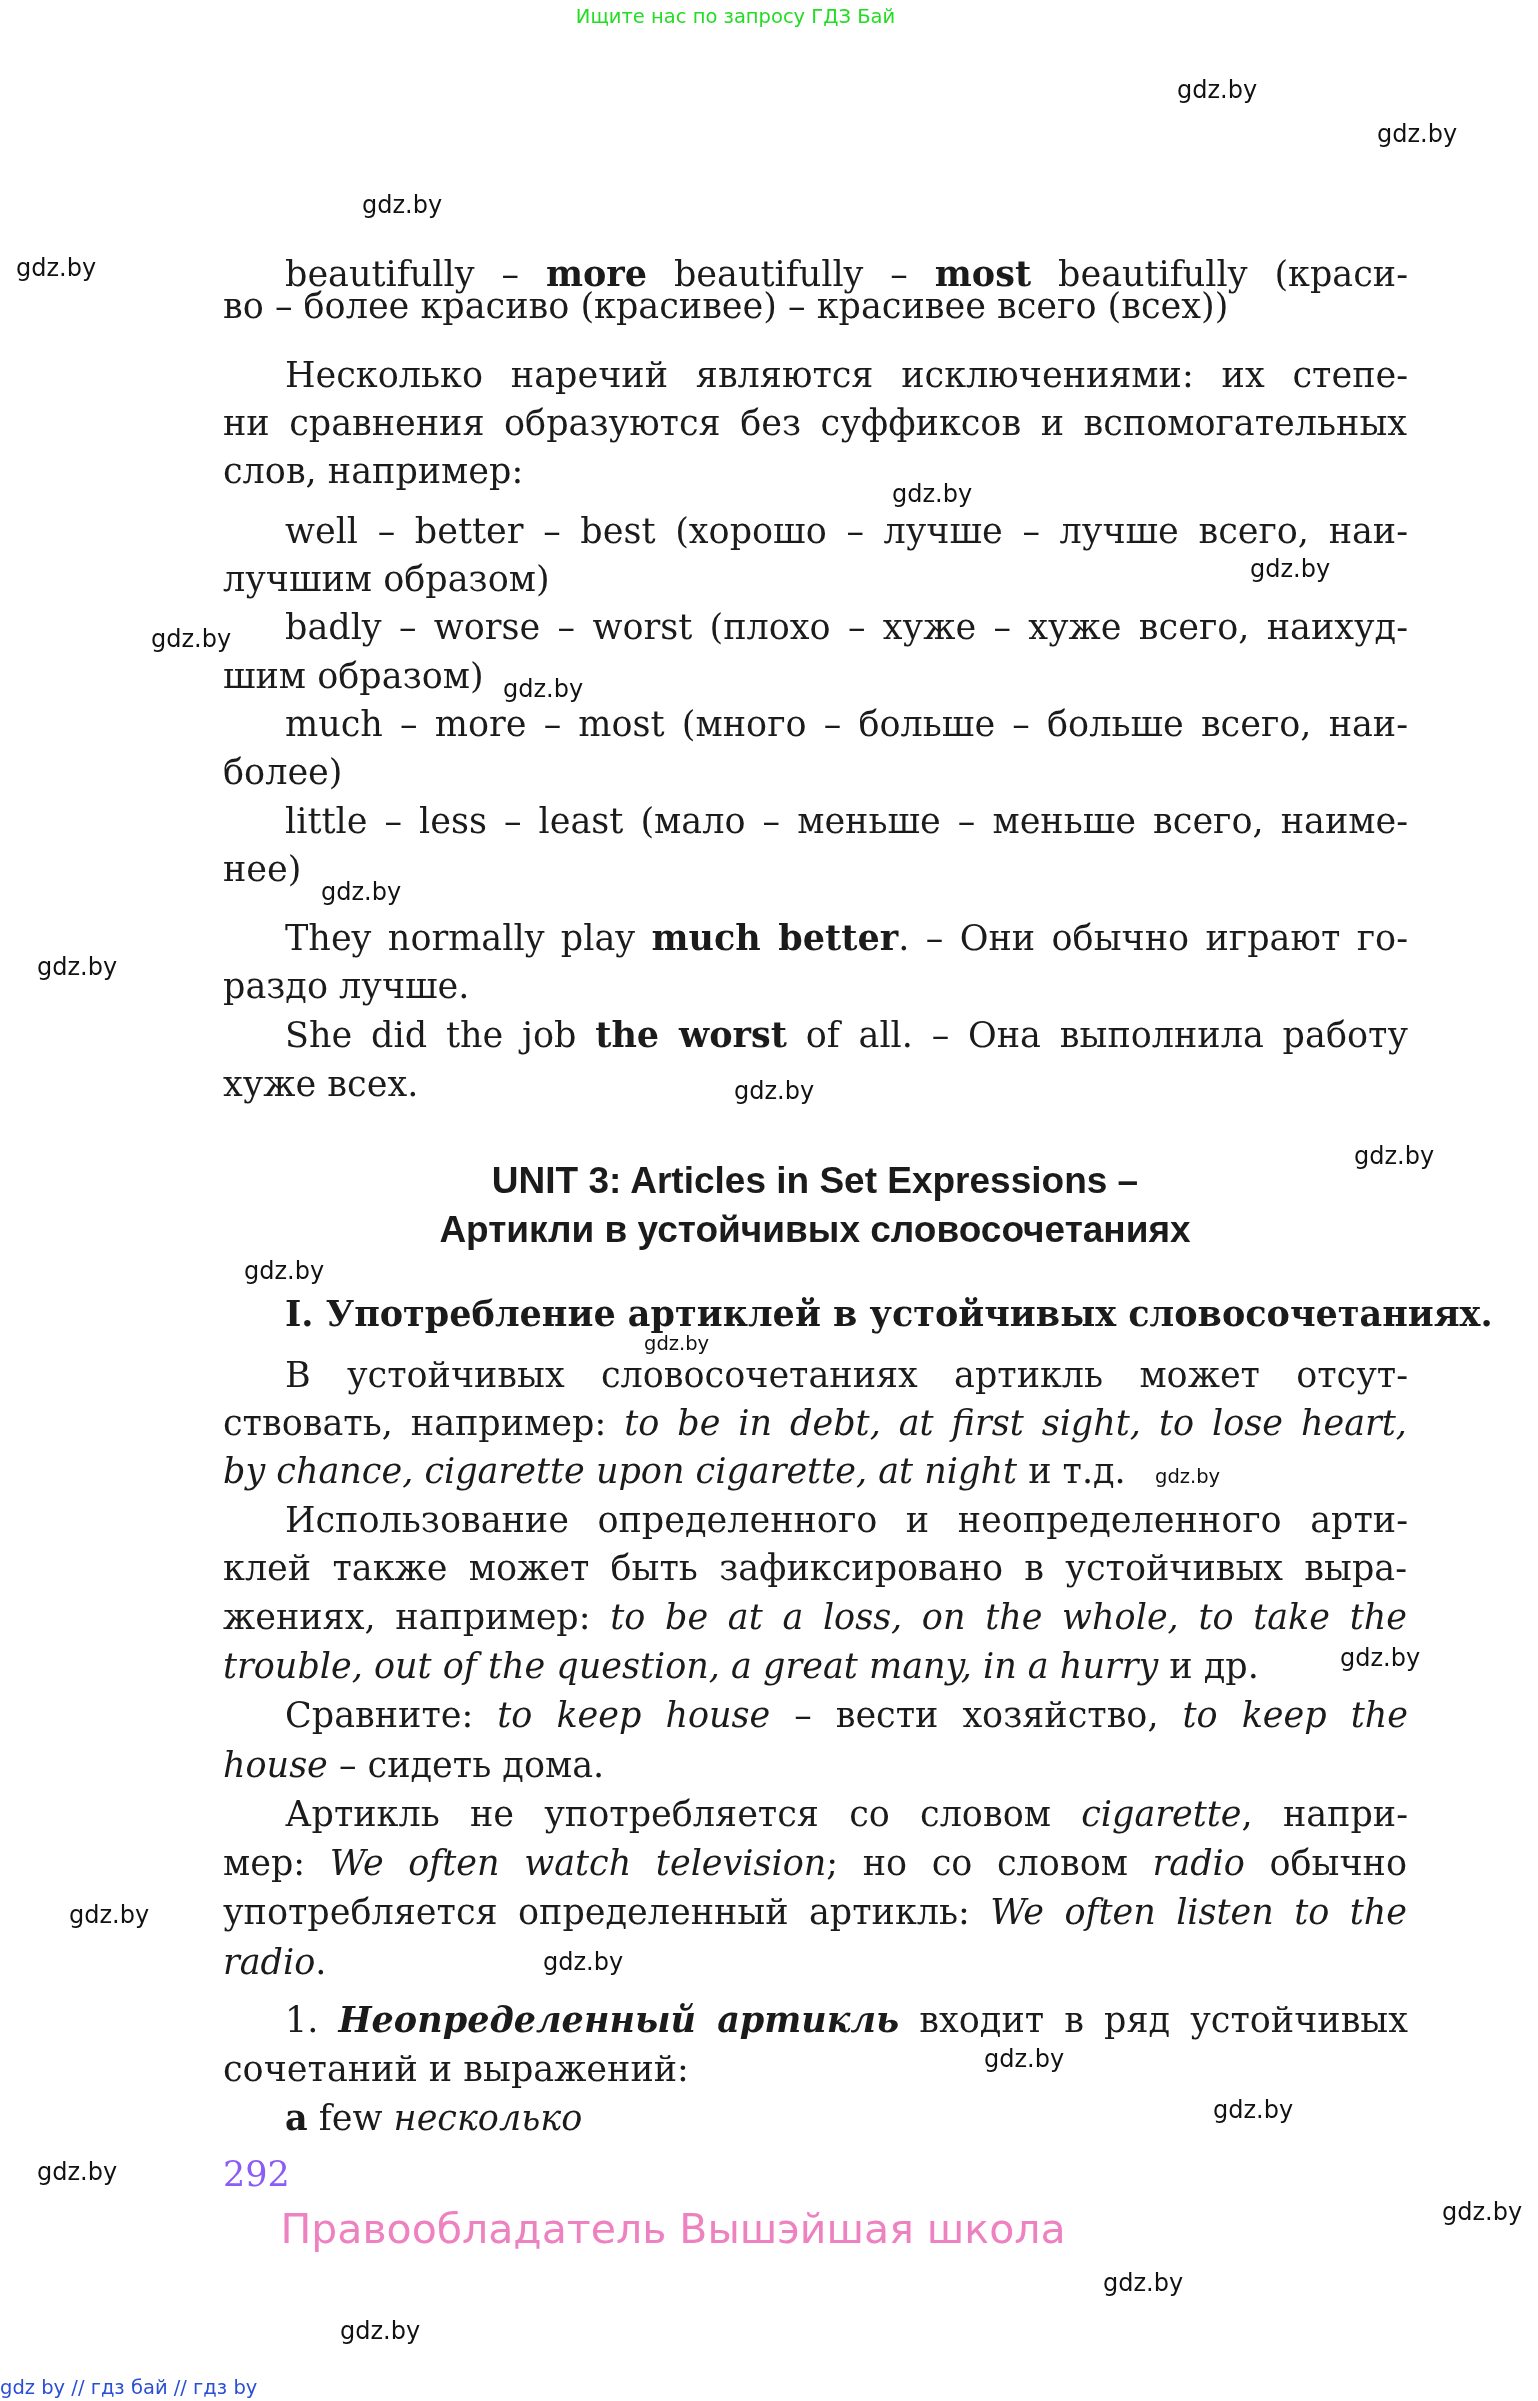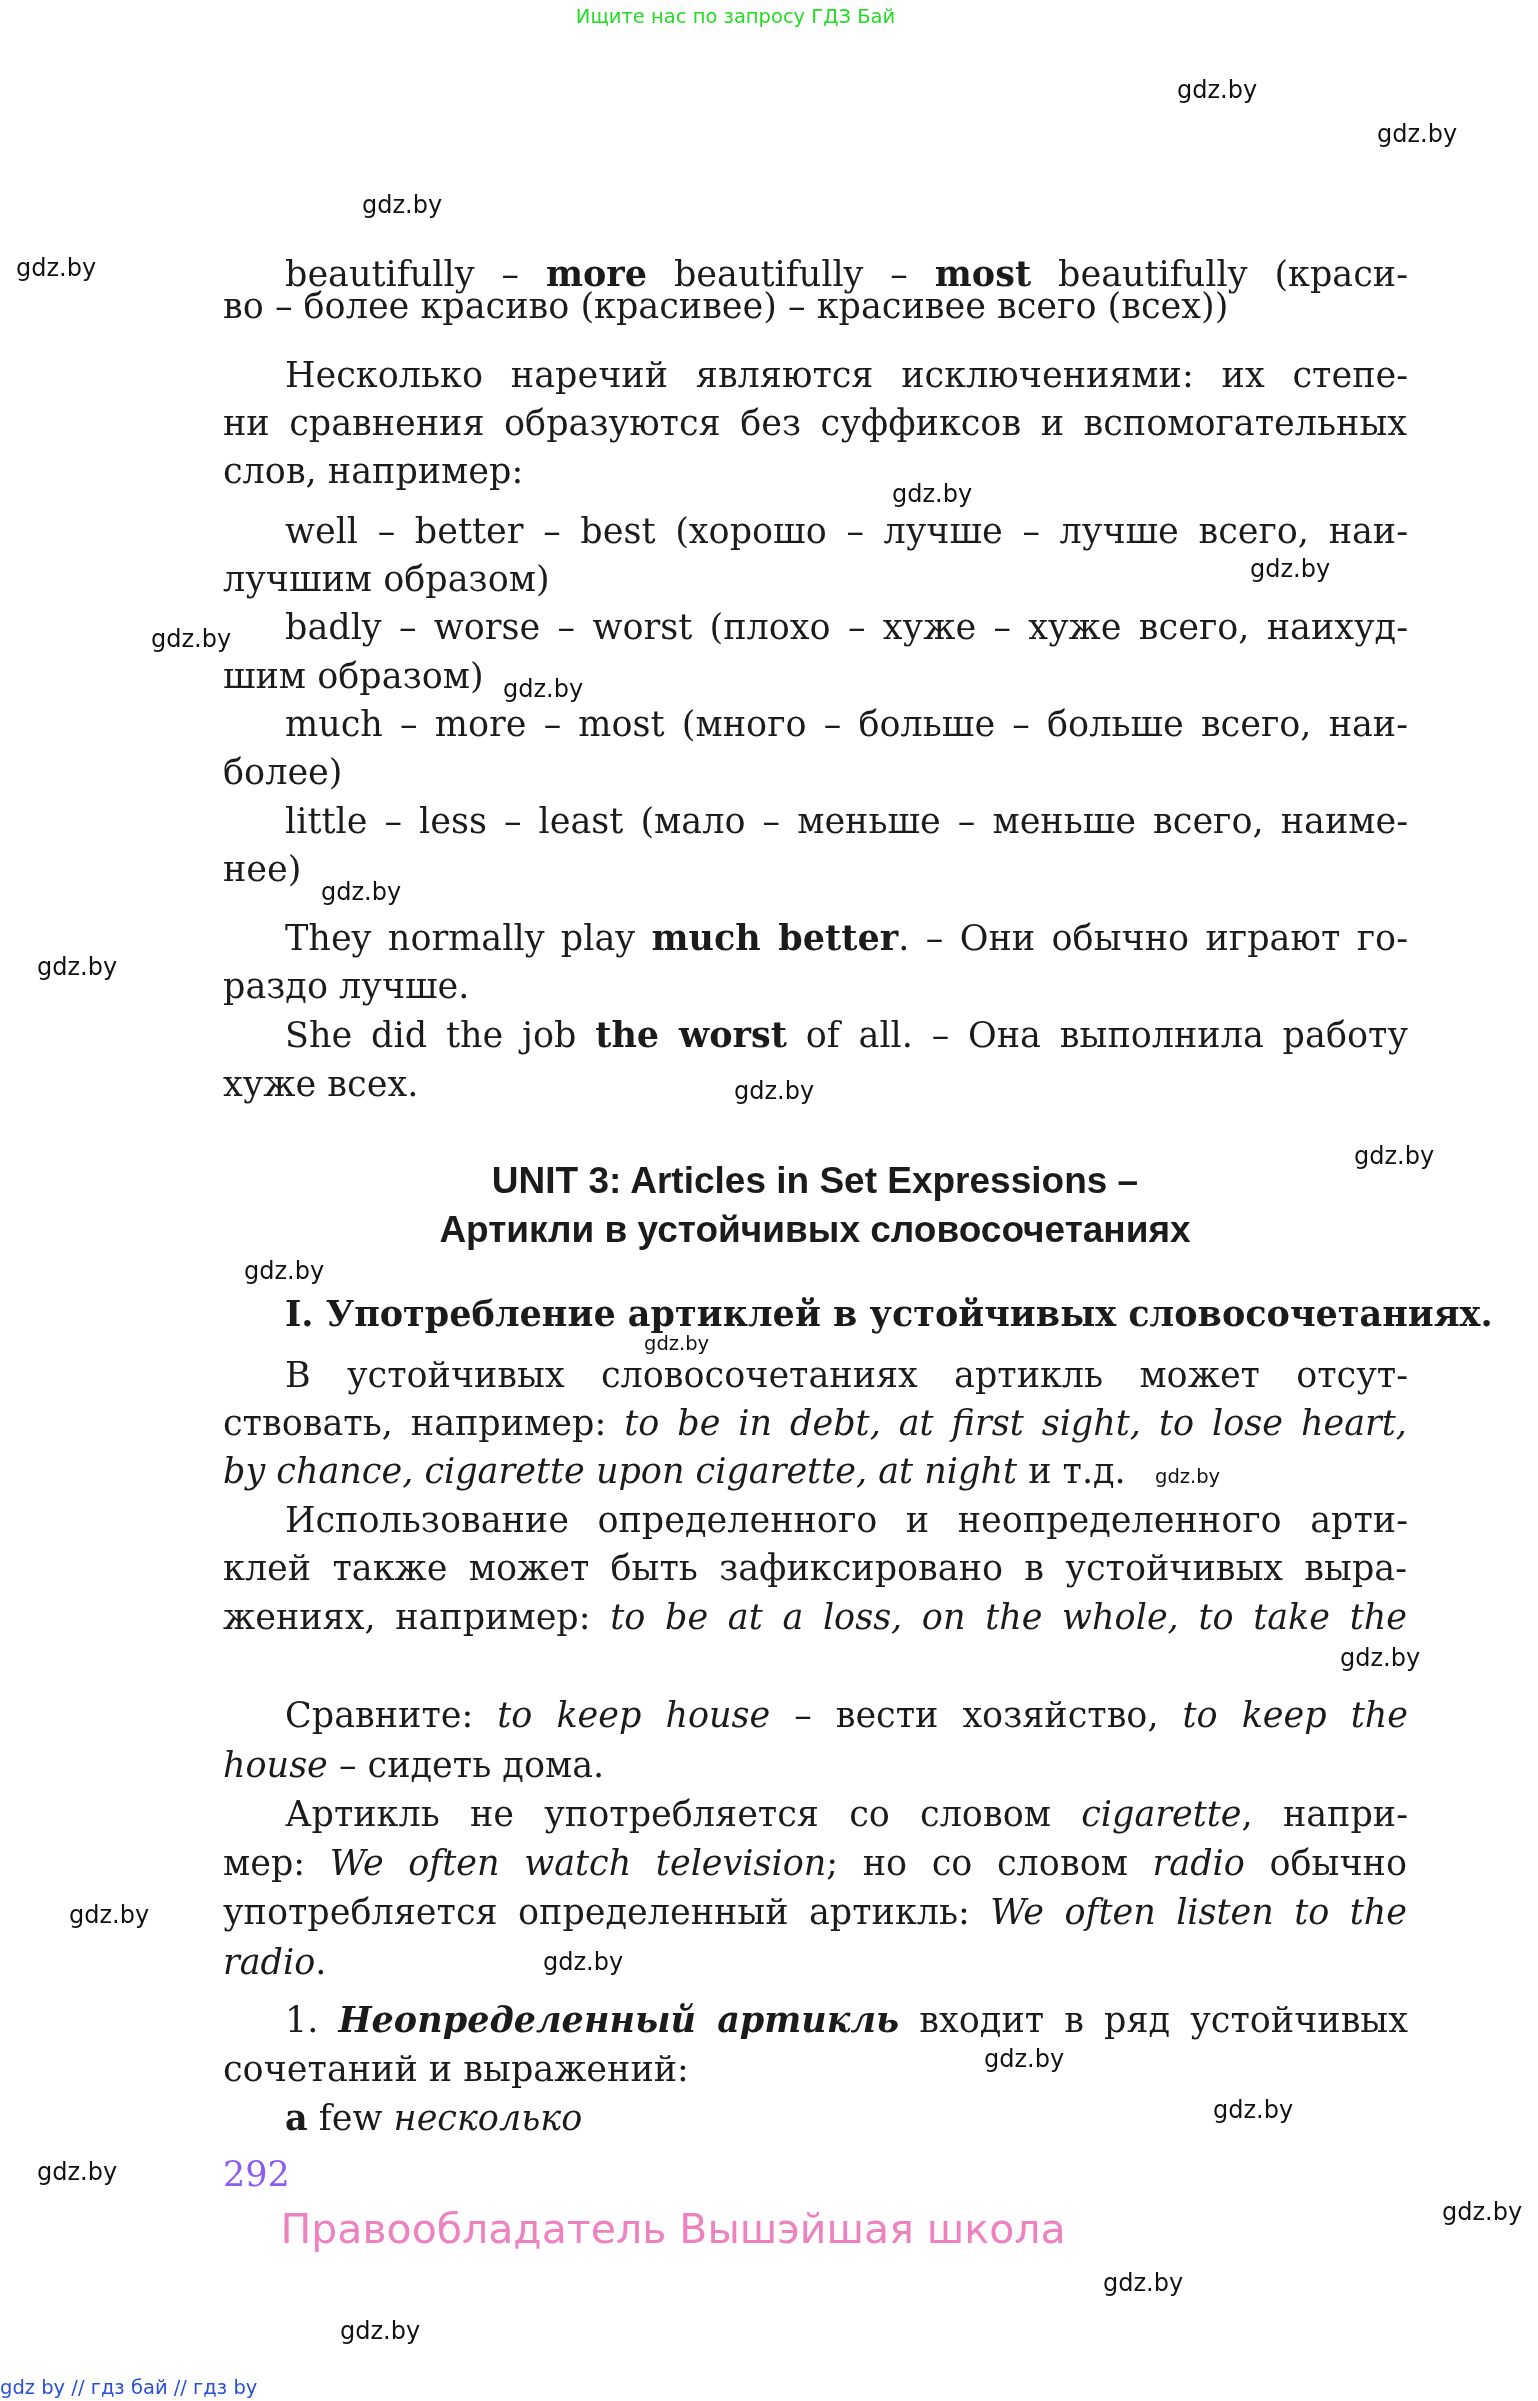--- a/index.html
+++ b/index.html
@@ -86,20 +86,21 @@
 
   <div class="line indent b" style="top:1292px;width:1135px">I. Употребление артиклей в устойчивых словосочетаниях.</div>
 
   <div class="line indent just" style="top:1353px">В устойчивых словосочетаниях артикль может отсут-</div>
   <div class="line just" style="top:1401px"><span>ствовать, например: </span><span class="i">to be in debt, at first sight, to lose heart,</span></div>
   <div class="line" style="top:1449px"><span class="i">by chance, cigarette upon cigarette, at night</span><span> и т.д.</span></div>
 
   <div class="line indent just" style="top:1498px">Использование определенного и неопределенного арти-</div>
   <div class="line just" style="top:1546px">клей также может быть зафиксировано в устойчивых выра-</div>
   <div class="line just" style="top:1595px"><span>жениях, например: </span><span class="i">to be at a loss, on the whole, to take the</span></div>
+  <div class="line" style="top:1644px"><span class="i">trouble, out of the question, a great many, in a hurry</span><span> и др.</span></div>
 
   <div class="line indent just" style="top:1693px"><span>Сравните: </span><span class="i">to keep house</span><span> – вести хозяйство, </span><span class="i">to keep the</span></div>
   <div class="line" style="top:1743px"><span class="i">house</span><span> – сидеть дома.</span></div>
 
   <div class="line indent just" style="top:1792px"><span>Артикль не употребляется со словом </span><span class="i">cigarette</span><span>, напри-</span></div>
   <div class="line just" style="top:1841px"><span>мер: </span><span class="i">We often watch television</span><span>; но со словом </span><span class="i">radio</span><span> обычно</span></div>
   <div class="line just" style="top:1890px"><span>употребляется определенный артикль: </span><span class="i">We often listen to the</span></div>
   <div class="line" style="top:1940px"><span class="i">radio</span><span>.</span></div>
 
   <div class="line indent just" style="top:1998px"><span>1. </span><span class="bi">Неопределенный артикль</span><span> входит в ряд устойчивых</span></div>

